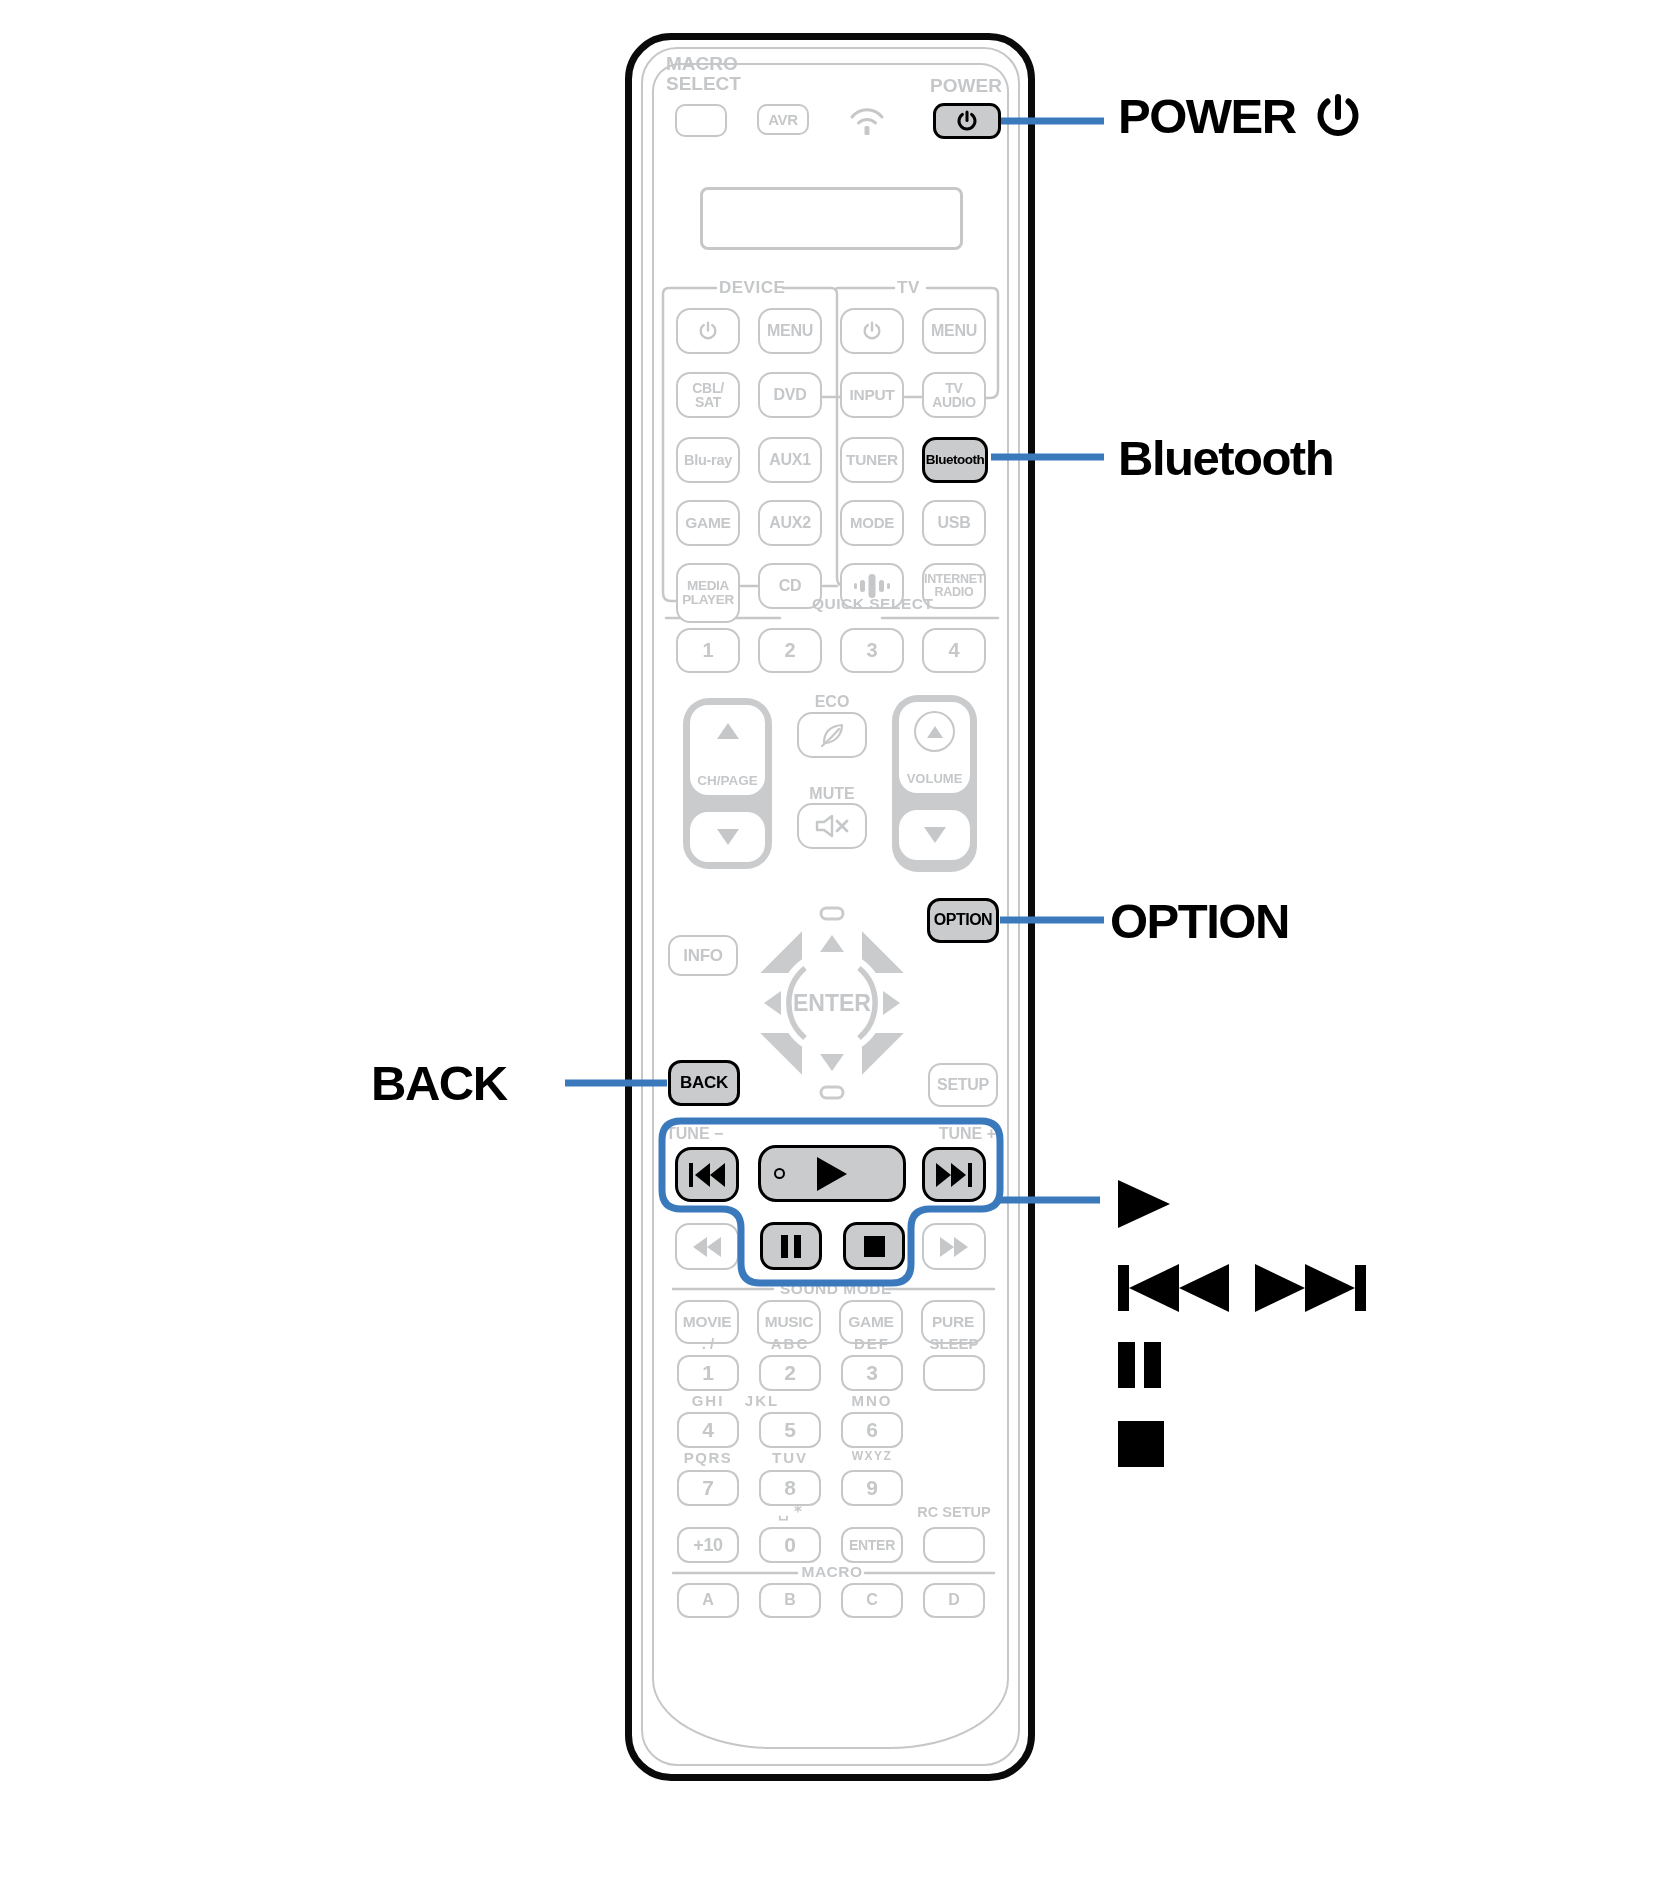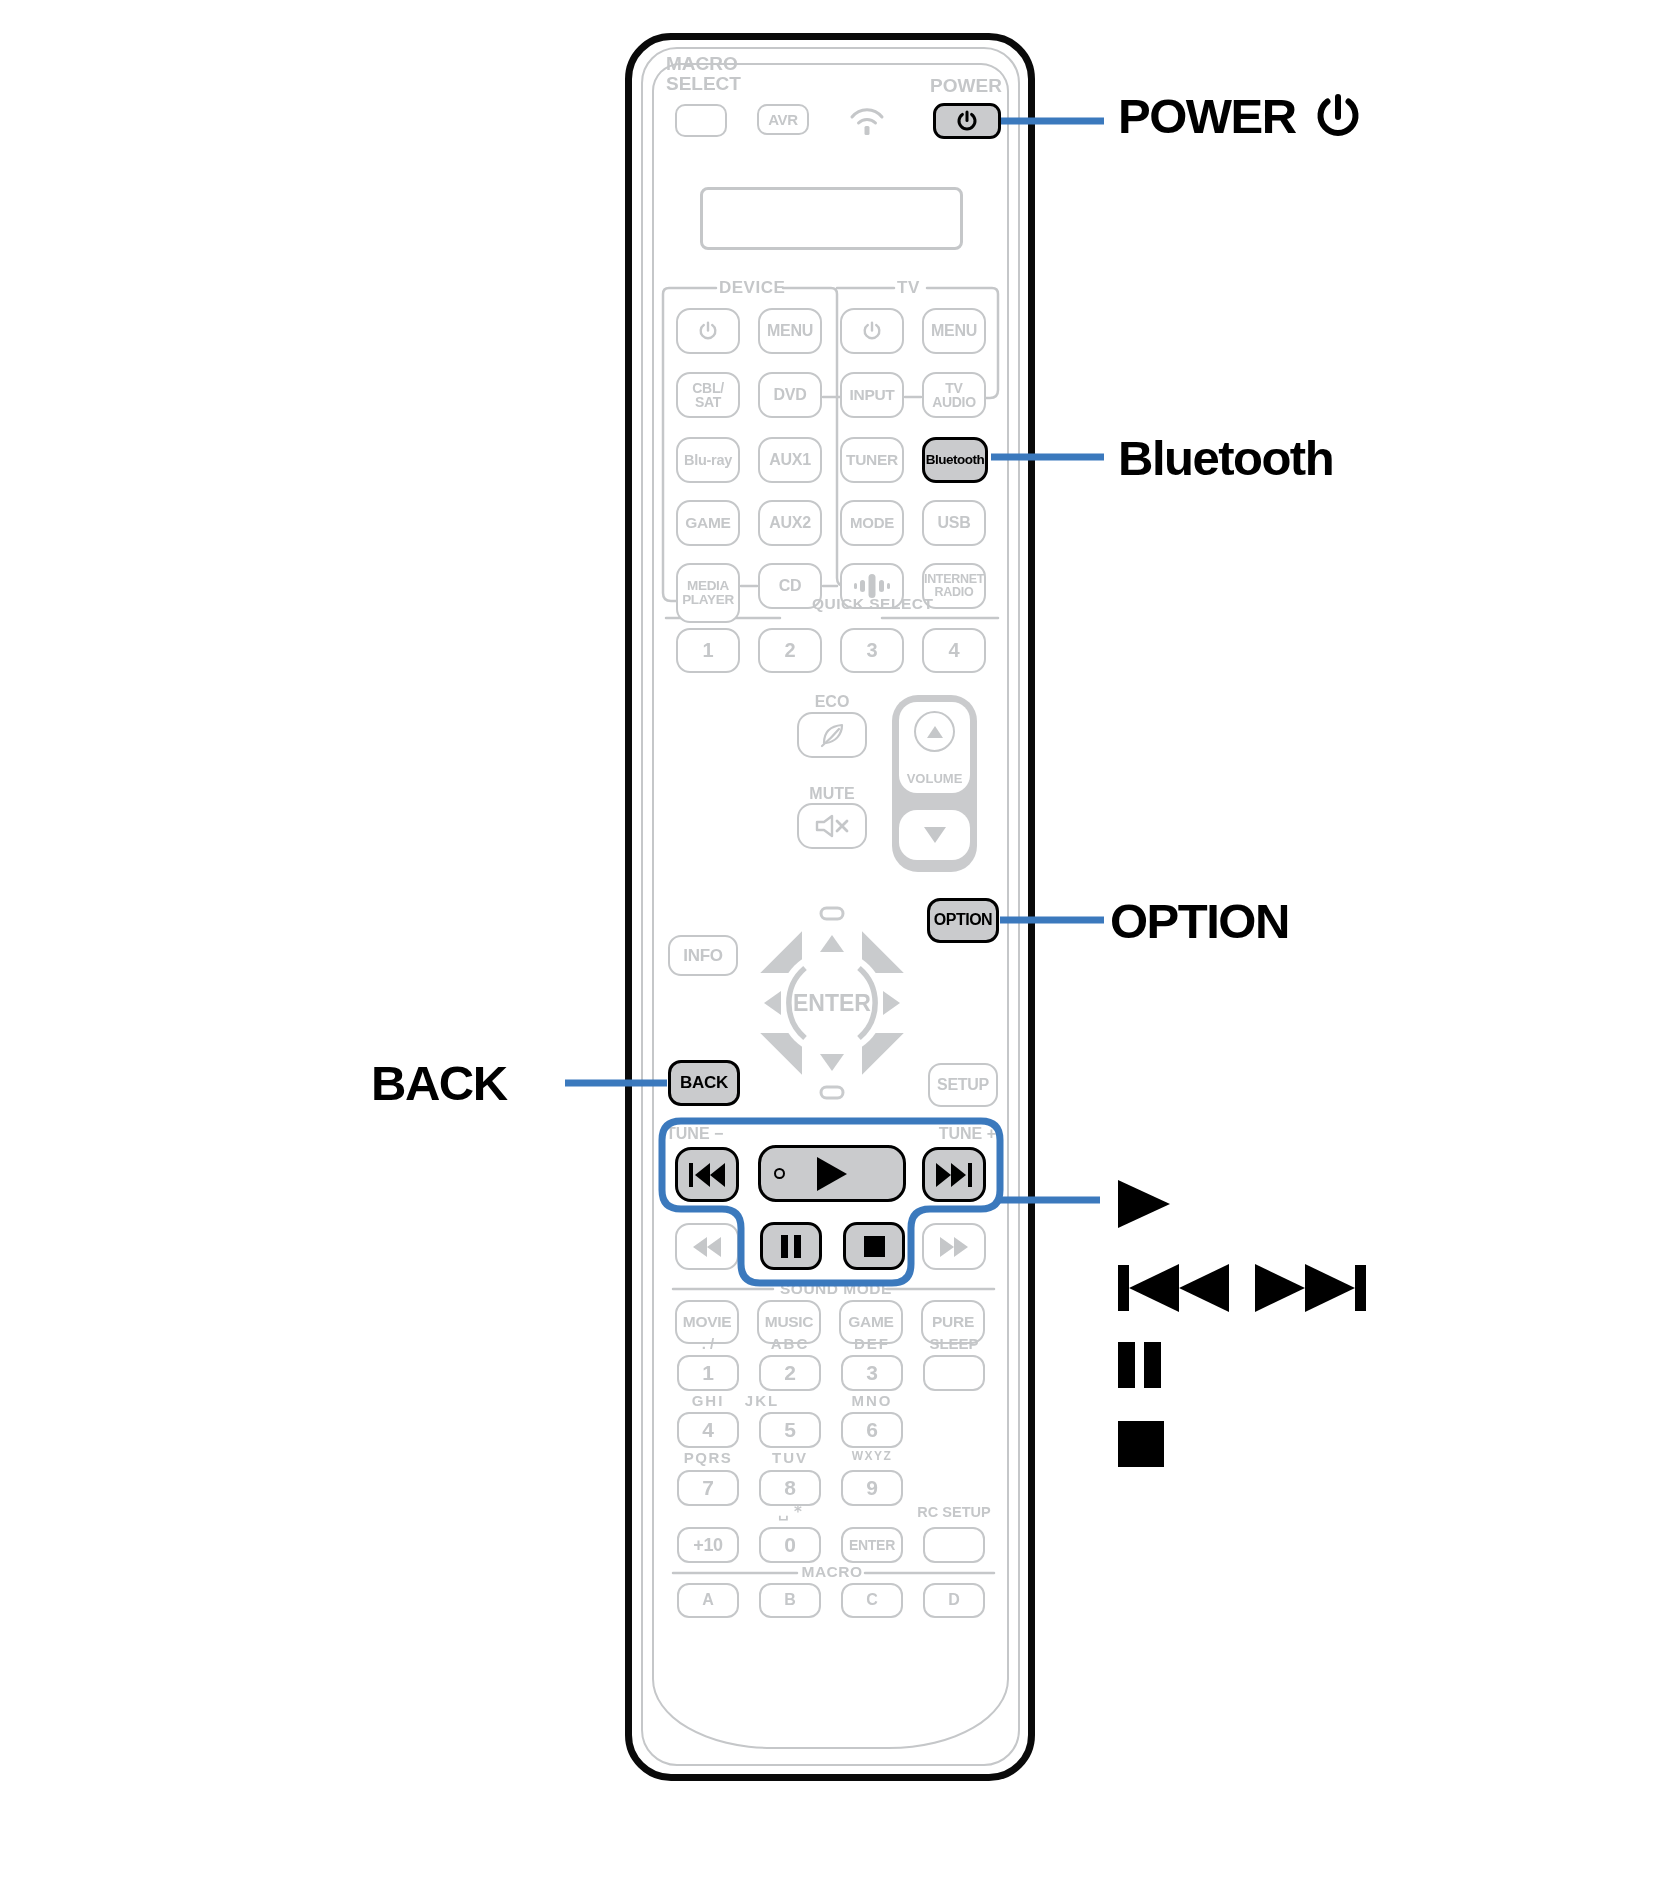--- a/index.html
+++ b/index.html
@@ -168,20 +168,29 @@
   <div class="btn" style="left:758px;top:628px;width:64px;height:45px;font-size:20px;">
       <span>2</span>
     </div>
   <div class="btn" style="left:840px;top:628px;width:64px;height:45px;font-size:20px;">
       <span>3</span>
     </div>
   <div class="btn" style="left:922px;top:628px;width:64px;height:45px;font-size:20px;">
       <span>4</span>
     </div>
 
+  <div class="abs" style="left:683px;top:698px;width:89px;height:171px;background:var(--hf);border-radius:26px;">
+    <div class="white-pad" style="left:7px;top:7px;width:75px;height:90px;">
+      <div class="tu" style="margin-top:18px;"></div>
+      <div class="lbl" style="position:absolute;bottom:7px;font-size:13.5px;left:0;right:0;text-align:center;">CH/PAGE</div>
+    </div>
+    <div class="white-pad" style="left:7px;top:114px;width:75px;height:50px;justify-content:center;">
+      <div class="td"></div>
+    </div>
+  </div>
 
   <div class="lbl ctr" style="left:807px;top:694px;width:50px;font-size:16px;">ECO</div>
   <div class="btn" style="left:797px;top:712px;width:70px;height:46px;border-radius:15px;">
     <svg width="30" height="30" viewBox="0 0 30 30">
       <path d="M7 23 C7 11 14 6 25 5 C25 15 18 22 9 23 Z" stroke="#C5C7C9" stroke-width="2.2" fill="none" stroke-linejoin="round"></path>
       <path d="M5 26 C12 20 17 15 22 9" stroke="#C5C7C9" stroke-width="2.2" fill="none" stroke-linecap="round"></path>
     </svg>
   </div>
   <div class="lbl ctr" style="left:800px;top:786px;width:64px;font-size:16px;">MUTE</div>
   <div class="btn" style="left:797px;top:803px;width:70px;height:46px;border-radius:15px;">

